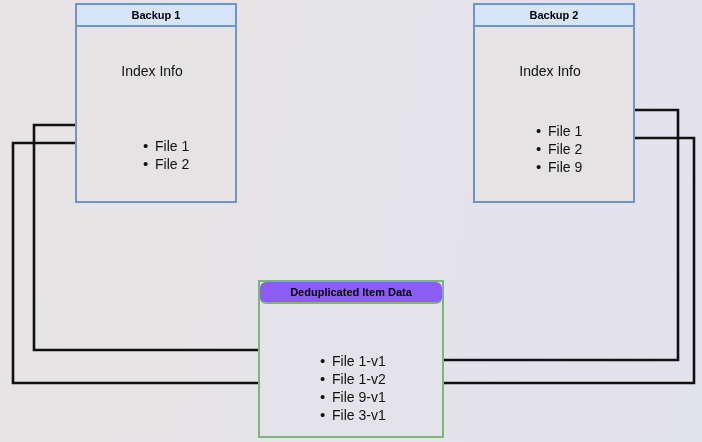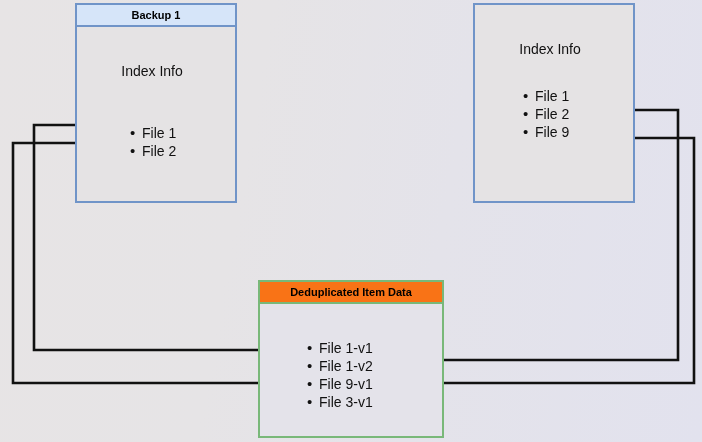--- a/index.html
+++ b/index.html
@@ -42,38 +42,39 @@
     height: 22px;
     line-height: 21px;
     text-align: center;
     font-size: 11px;
     font-weight: bold;
     color: #000000;
     background: #d6e5f9;
     border-bottom: 2px solid #7094c8;
   }
   .box.green .box-header {
-    background: #f97316;
+    background: #8b5cf6;
     border-bottom-color: #79b879;
+    border-radius: 6px;
   }
   .box-body {
     position: relative;
     height: calc(100% - 22px);
   }
   .index-label {
     position: absolute;
     left: 0;
     right: 8px;
     text-align: center;
     font-size: 14px;
     color: #111111;
   }
   .file-list {
     position: absolute;
-    margin: 3px;
+    margin: 16px;
     padding: 0;
     list-style: none;
   }
   .file-list li {
     font-size: 14px;
     color: #111111;
     line-height: 18px;
     height: 18px;
     white-space: nowrap;
   }
@@ -116,20 +117,21 @@
           <span class="bullet">•</span><span>File 1</span>
         </li>
         <li>
           <span class="bullet">•</span><span>File 2</span>
         </li>
       </ul>
     </div>
   </div>
 
   <div class="box" style="left:473px; top:3px; width:162px; height:200px;">
+    <div class="box-header">Backup 2</div>
     <div class="box-body">
       <div class="index-label" style="top:36px;">Index Info</div>
       <ul class="file-list" style="left:45px; top:79px;">
         <li>
           <span class="bullet">•</span><span>File 1</span>
         </li>
         <li>
           <span class="bullet">•</span><span>File 2</span>
         </li>
         <li>

